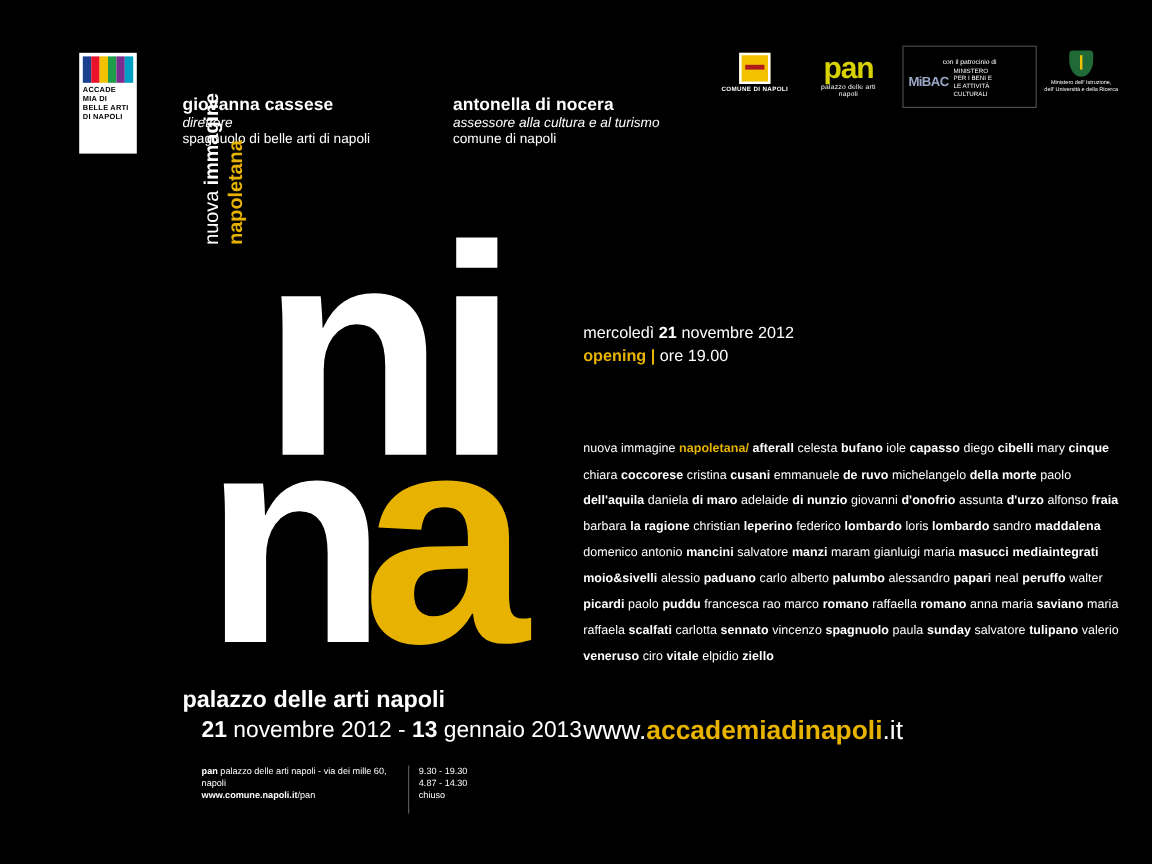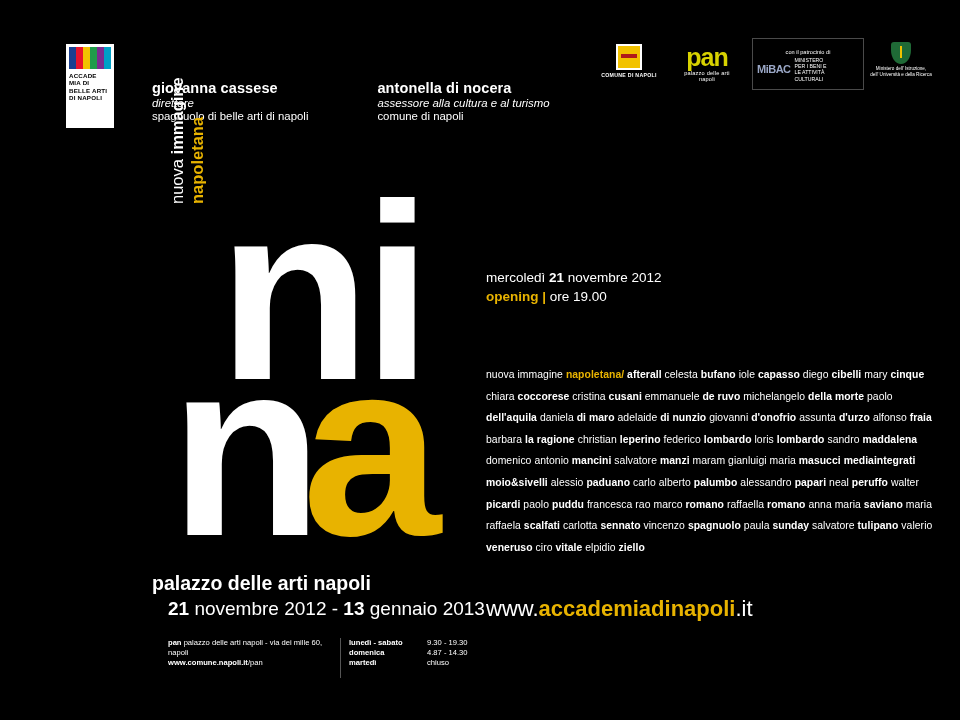--- a/index.html
+++ b/index.html
@@ -307,25 +307,20 @@
   <div class="footer">
     <div class="c1">
       <div class="l1">
         <b>pan</b><span> palazzo delle arti napoli - via dei mille 60, napoli</span>
       </div>
       <div class="l2">
         <b>www.comune.napoli.it</b><span>/pan</span>
       </div>
     </div>
     <div class="vdiv"></div>
-    <div class="c2">
-      <div>lunedì - sabato</div>
-      <div>domenica</div>
-      <div>martedì</div>
-    </div>
     <div class="c3">
       <div>9.30 - 19.30</div>
       <div>4.87 - 14.30</div>
       <div>chiuso</div>
     </div>
   </div>
 
 </div>
 
 </body></html>

